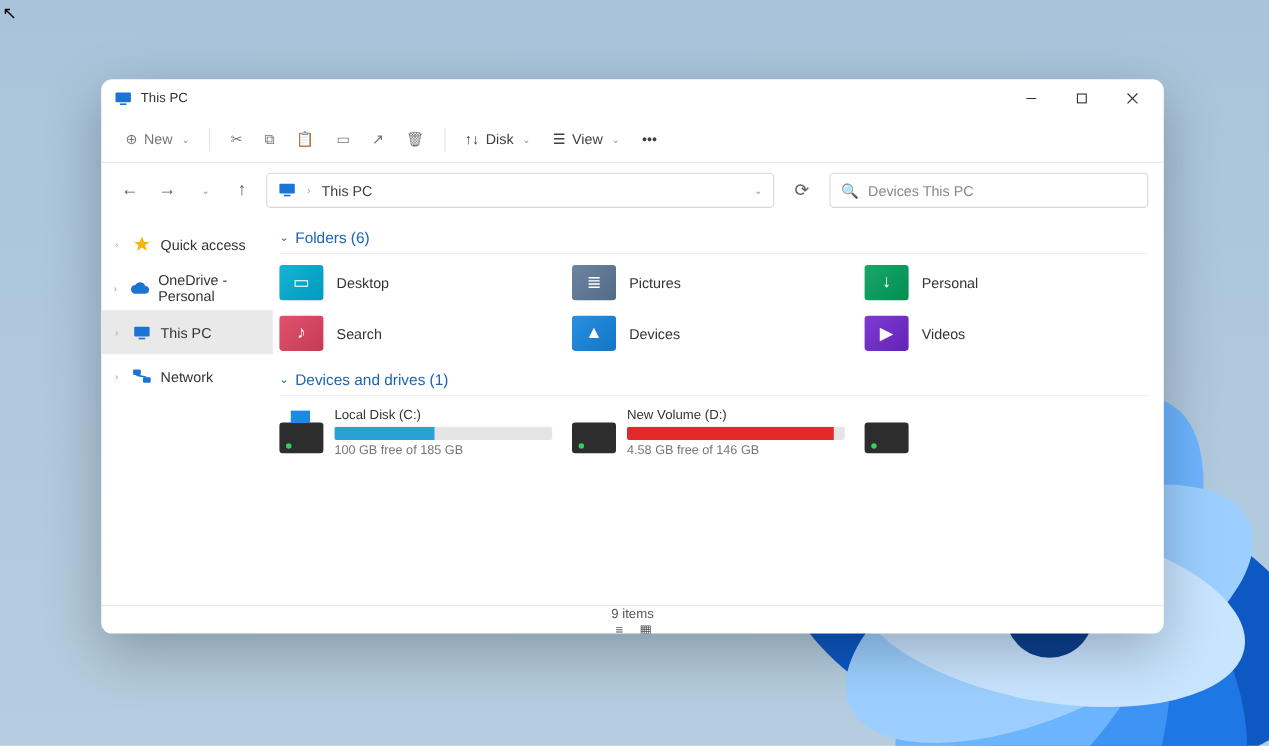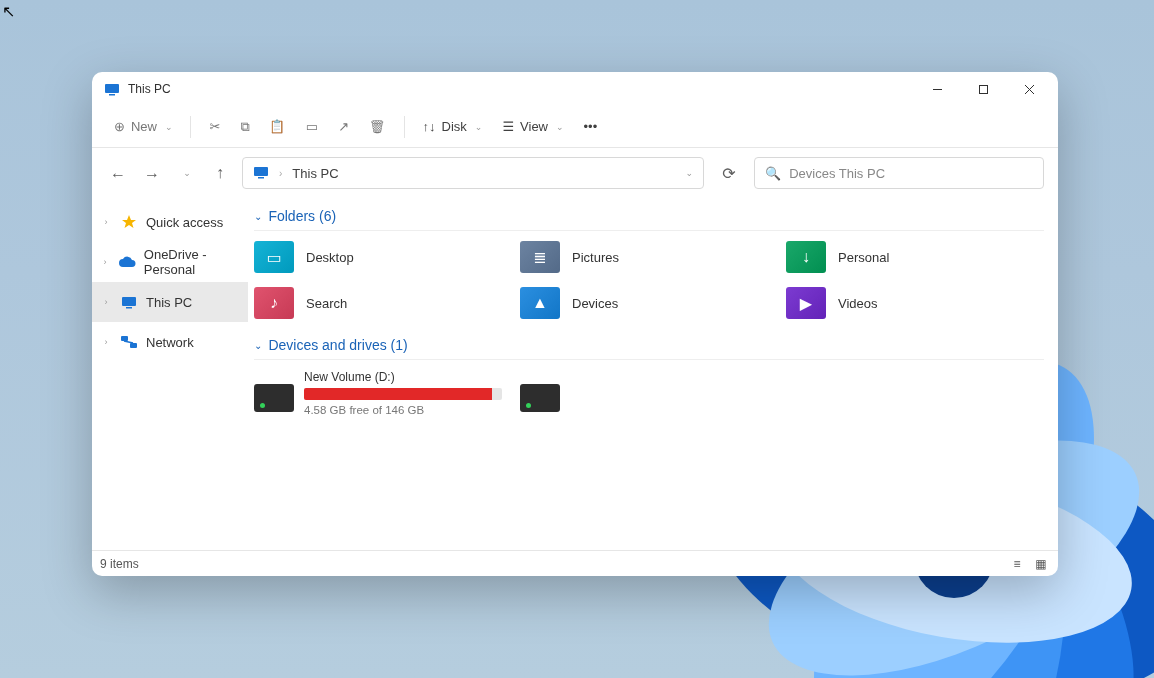--- a/index.html
+++ b/index.html
@@ -66,21 +66,21 @@
   background: conic-gradient(from 0deg, #1e88e5 0 25%, #1e88e5 25% 50%, #1e88e5 50% 75%, #1e88e5 75% 100%);
   -webkit-mask: linear-gradient(#000 0 0); }
 .drive-ic.win { margin-top:14px; }
 .drive-info { flex:1; padding-right:10px; }
 .bar { height: 12px; background: #e5e5e5; border-radius: 2px; margin: 4px 0; overflow:hidden; }
 .bar-fill { height: 100%; background: #2aa1d6; }
 .bar-fill.red { background: #e22828; }
 .drive-free { color: #777; font-size: 11.5px; }
 
 
-.statusbar { height: 26px; border-top: 1px solid #e6e6e6; display: flex; align-items: center; padding: 0 8px; font-size: 12px; color: #555; }
+.statusbar { height: 26px; border-top: 1px solid #e6e6e6; display: flex; align-items: center; padding: 0 8px; font-size: 12px; color: #555; flex-direction: column; }
 .statusbar .spacer { flex:1; }
 .view-toggle { display:flex; gap:6px; }
 .view-toggle span { width:18px; height:14px; display:flex; align-items:center; justify-content:center; color:#555; }
 
 .cursor { position:absolute; left:2px; top:2px; font-size:16px; color:#000; pointer-events:none;}
 </style>
 </head>
 <body>
 
 <div class="cursor">↖</div>
@@ -266,20 +266,30 @@
             <span>Videos</span>
           </div>
         </div>
 
       <div class="section-header">
         <span class="section-caret">⌄</span>
         <span>Devices and drives (1)</span>
       </div>
       <div class="drive-grid" id="drive-grid">
           <div class="drive">
+            <div class="drive-ic win"></div>
+            <div class="drive-info">
+              <div>Local Disk (C:)</div>
+              <div class="bar">
+                <div class="bar-fill " style="width:46%"></div>
+              </div>
+              <div class="drive-free">100 GB free of 185 GB</div>
+            </div>
+          </div>
+          <div class="drive">
             <div class="drive-ic"></div>
             <div class="drive-info">
               <div>New Volume (D:)</div>
               <div class="bar">
                 <div class="bar-fill red" style="width:95%"></div>
               </div>
               <div class="drive-free">4.58 GB free of 146 GB</div>
             </div>
           </div>
           <div class="drive">

